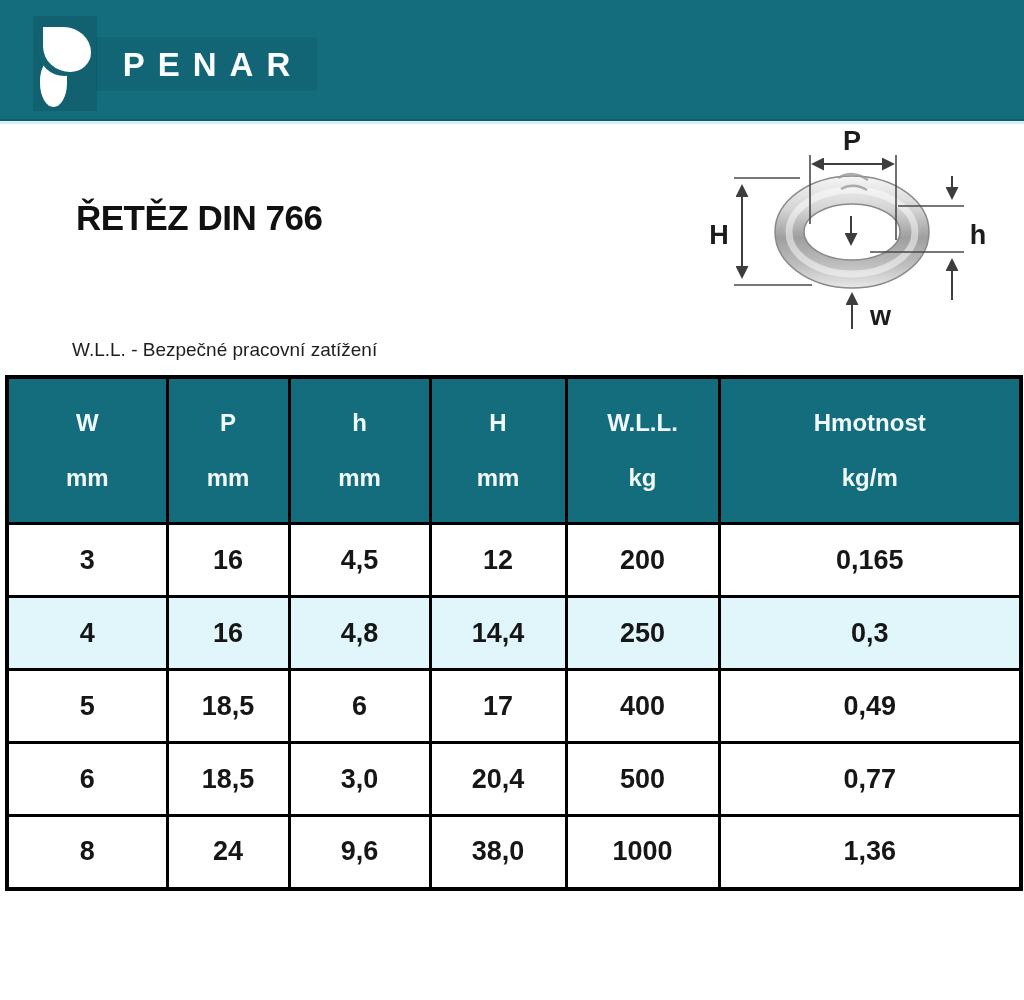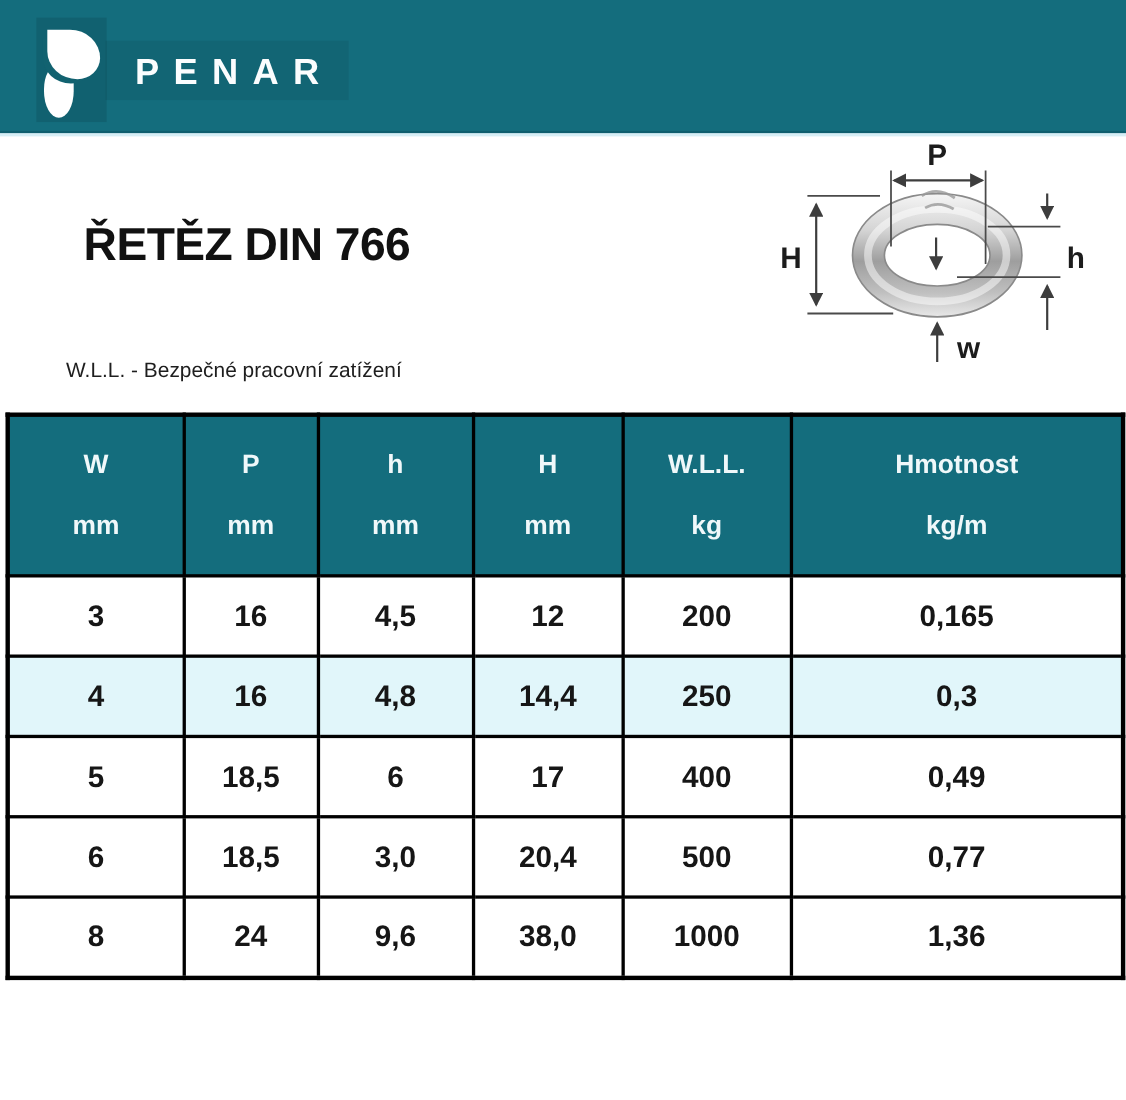--- a/index.html
+++ b/index.html
@@ -36,25 +36,25 @@
     display:flex; align-items:center; justify-content:center;
     padding-left:13px;
   }
   .brand-strip span {
     color:#fbfdfe; font-size:33px; font-weight:600; letter-spacing:13px; line-height:1;
   }
 
   
   .title {
     position:absolute; left:76px; top:198px; margin:0;
-    font-size:42px; font-weight:700; color:#111111; letter-spacing:-0.5px;
+    font-size:35px; font-weight:700; color:#111111; letter-spacing:-0.5px;
     white-space:nowrap;
   }
   .subtitle {
-    position:absolute; left:60px; top:327px; margin:0;
+    position:absolute; left:60px; top:327px; margin:12px;
     font-size:19px; color:#1e1e1e; white-space:nowrap;
   }
 
   
   .diagram { position:absolute; left:700px; top:128px; width:320px; height:205px; }
   .diagram svg { display:block; }
   .dim-line { stroke:#3d3d3d; stroke-width:2; fill:none; }
   .ext-line { stroke:#4a4a4a; stroke-width:1.6; fill:none; }
   .dim-label { font-size:27px; font-weight:700; fill:#1c1c1c; font-family:"Liberation Sans","DejaVu Sans",sans-serif; }
 

